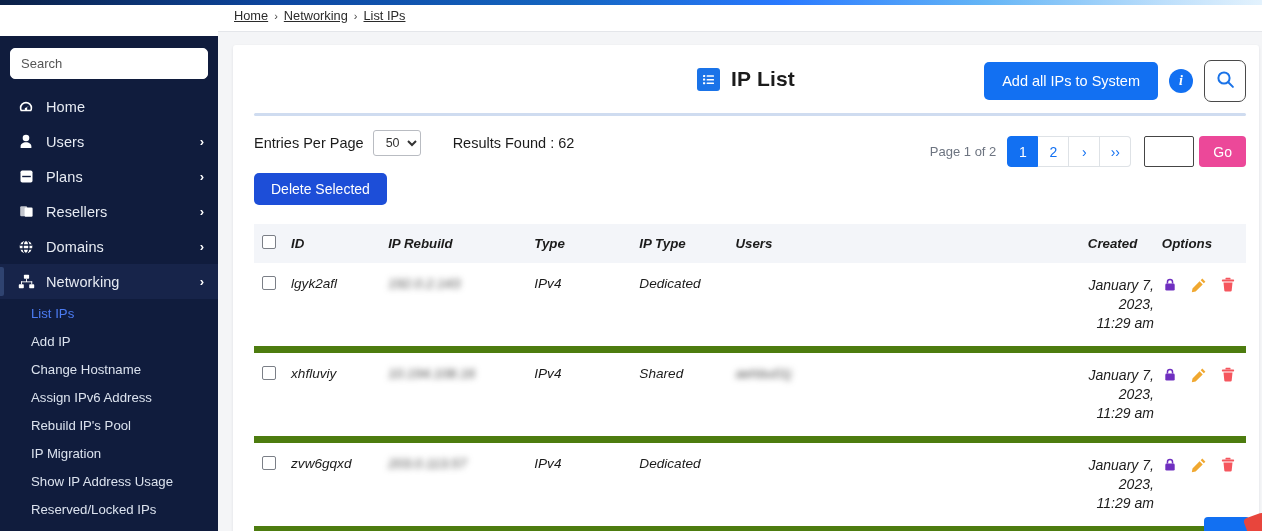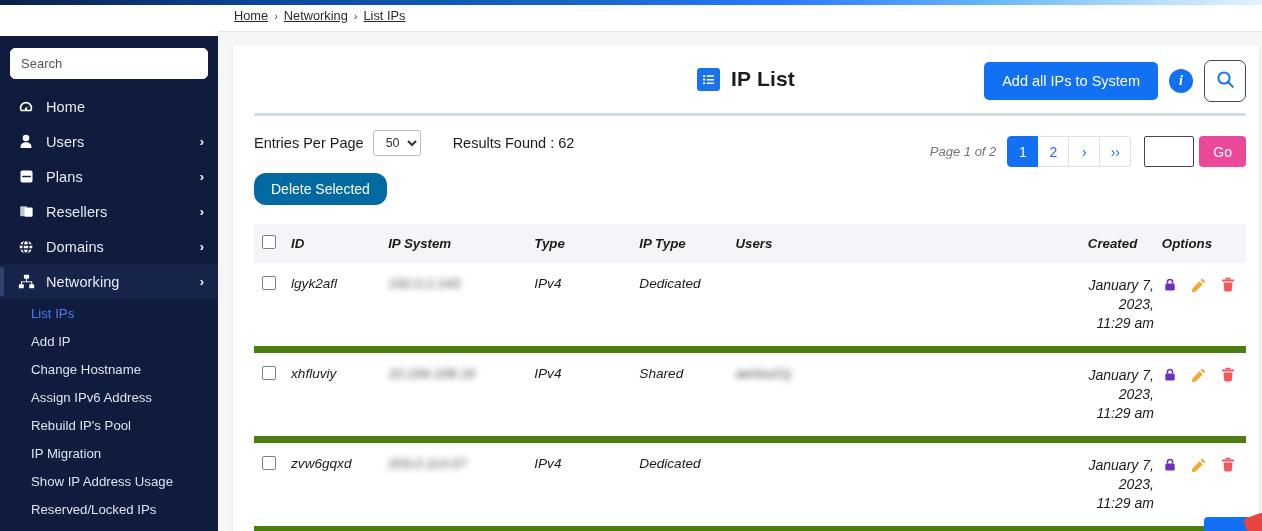--- a/index.html
+++ b/index.html
@@ -130,21 +130,21 @@
   }
   .entries-label { font-size: 14.5px; color: #1c1c1c; margin-right: 9px; }
   .entries-select {
     height: 26px; border: 1px solid #b9bcc2; border-radius: 3px;
     background: #fff; font-size: 12.5px; color: #333; padding: 0 4px 0 8px;
     font-family: "Liberation Sans", sans-serif; cursor: pointer;
   }
   .results-found { font-size: 14.5px; color: #1c1c1c; margin-left: 32px; font-weight: 500; }
 
   .pager { position: absolute; right: 13px; top: 20px; display: flex; align-items: center; }
-  .pager-label { font-size: 13px; color: #6d7480; margin-right: 11px; filter: blur(.5px); white-space: nowrap; font-style: italic; }
+  .pager-label { font-size: 13px; color: #6d7480; margin-right: 11px; filter: blur(.5px); white-space: nowrap; }
   .pager-group { display: flex; }
   .pg {
     min-width: 31px; height: 31px; border: 1px solid #dee2e6; border-left: none;
     background: #fff; color: #1270f2; font-size: 14px;
     display: flex; align-items: center; justify-content: center; cursor: pointer;
     font-family: "Liberation Sans", sans-serif;
   }
   .pg:first-child { border-left: 1px solid #dee2e6; border-radius: 4px 0 0 4px; }
   .pg:last-child { border-radius: 0 4px 4px 0; }
   .pg.active { background: #1270f2; color: #fff; border-color: #1270f2; }
@@ -154,21 +154,21 @@
     font-family: "Liberation Sans", sans-serif; font-size: 13px; padding: 0 6px; outline: none;
   }
   .btn-go {
     height: 31px; padding: 0 14px; margin-left: 5px;
     background: #ec4899; color: #fff; border: none; border-radius: 4px;
     font-size: 14px; cursor: pointer; font-family: "Liberation Sans", sans-serif;
   }
 
   .btn-delete {
     margin: 17px 12px 0 21px;
-    background: #0369a1; color: #ffffff; border: none; border-radius: 12px;
+    background: #1d4ed8; color: #ffffff; border: none; border-radius: 5px;
     height: 32px; padding: 0 17px; font-size: 14px; cursor: pointer;
     font-family: "Liberation Sans", sans-serif;
   }
 
   
   .table-wrap { margin: 19px 13px 0 21px; font-style: italic; }
   table { width: 100%; border-collapse: collapse; table-layout: fixed; }
   thead tr { background: #f3f5f9; }
   th {
     text-align: left; font-size: 13.3px; color: #1c1c1c; font-weight: bold;
@@ -393,21 +393,21 @@
       <button class="btn-delete">Delete Selected</button>
 
       <div class="table-wrap">
         <table>
           <thead>
             <tr>
               <th class="c-chk">
                 <span class="chk"></span>
               </th>
               <th class="c-id">ID</th>
-              <th class="c-ip">IP System</th>
+              <th class="c-ip">IP Rebuild</th>
               <th class="c-type">Type</th>
               <th class="c-iptype">IP Type</th>
               <th class="c-users">Users</th>
               <th class="c-created">Created</th>
               <th class="c-opts">Options</th>
             </tr>
           </thead>
           <tbody>
 
             <tr>

